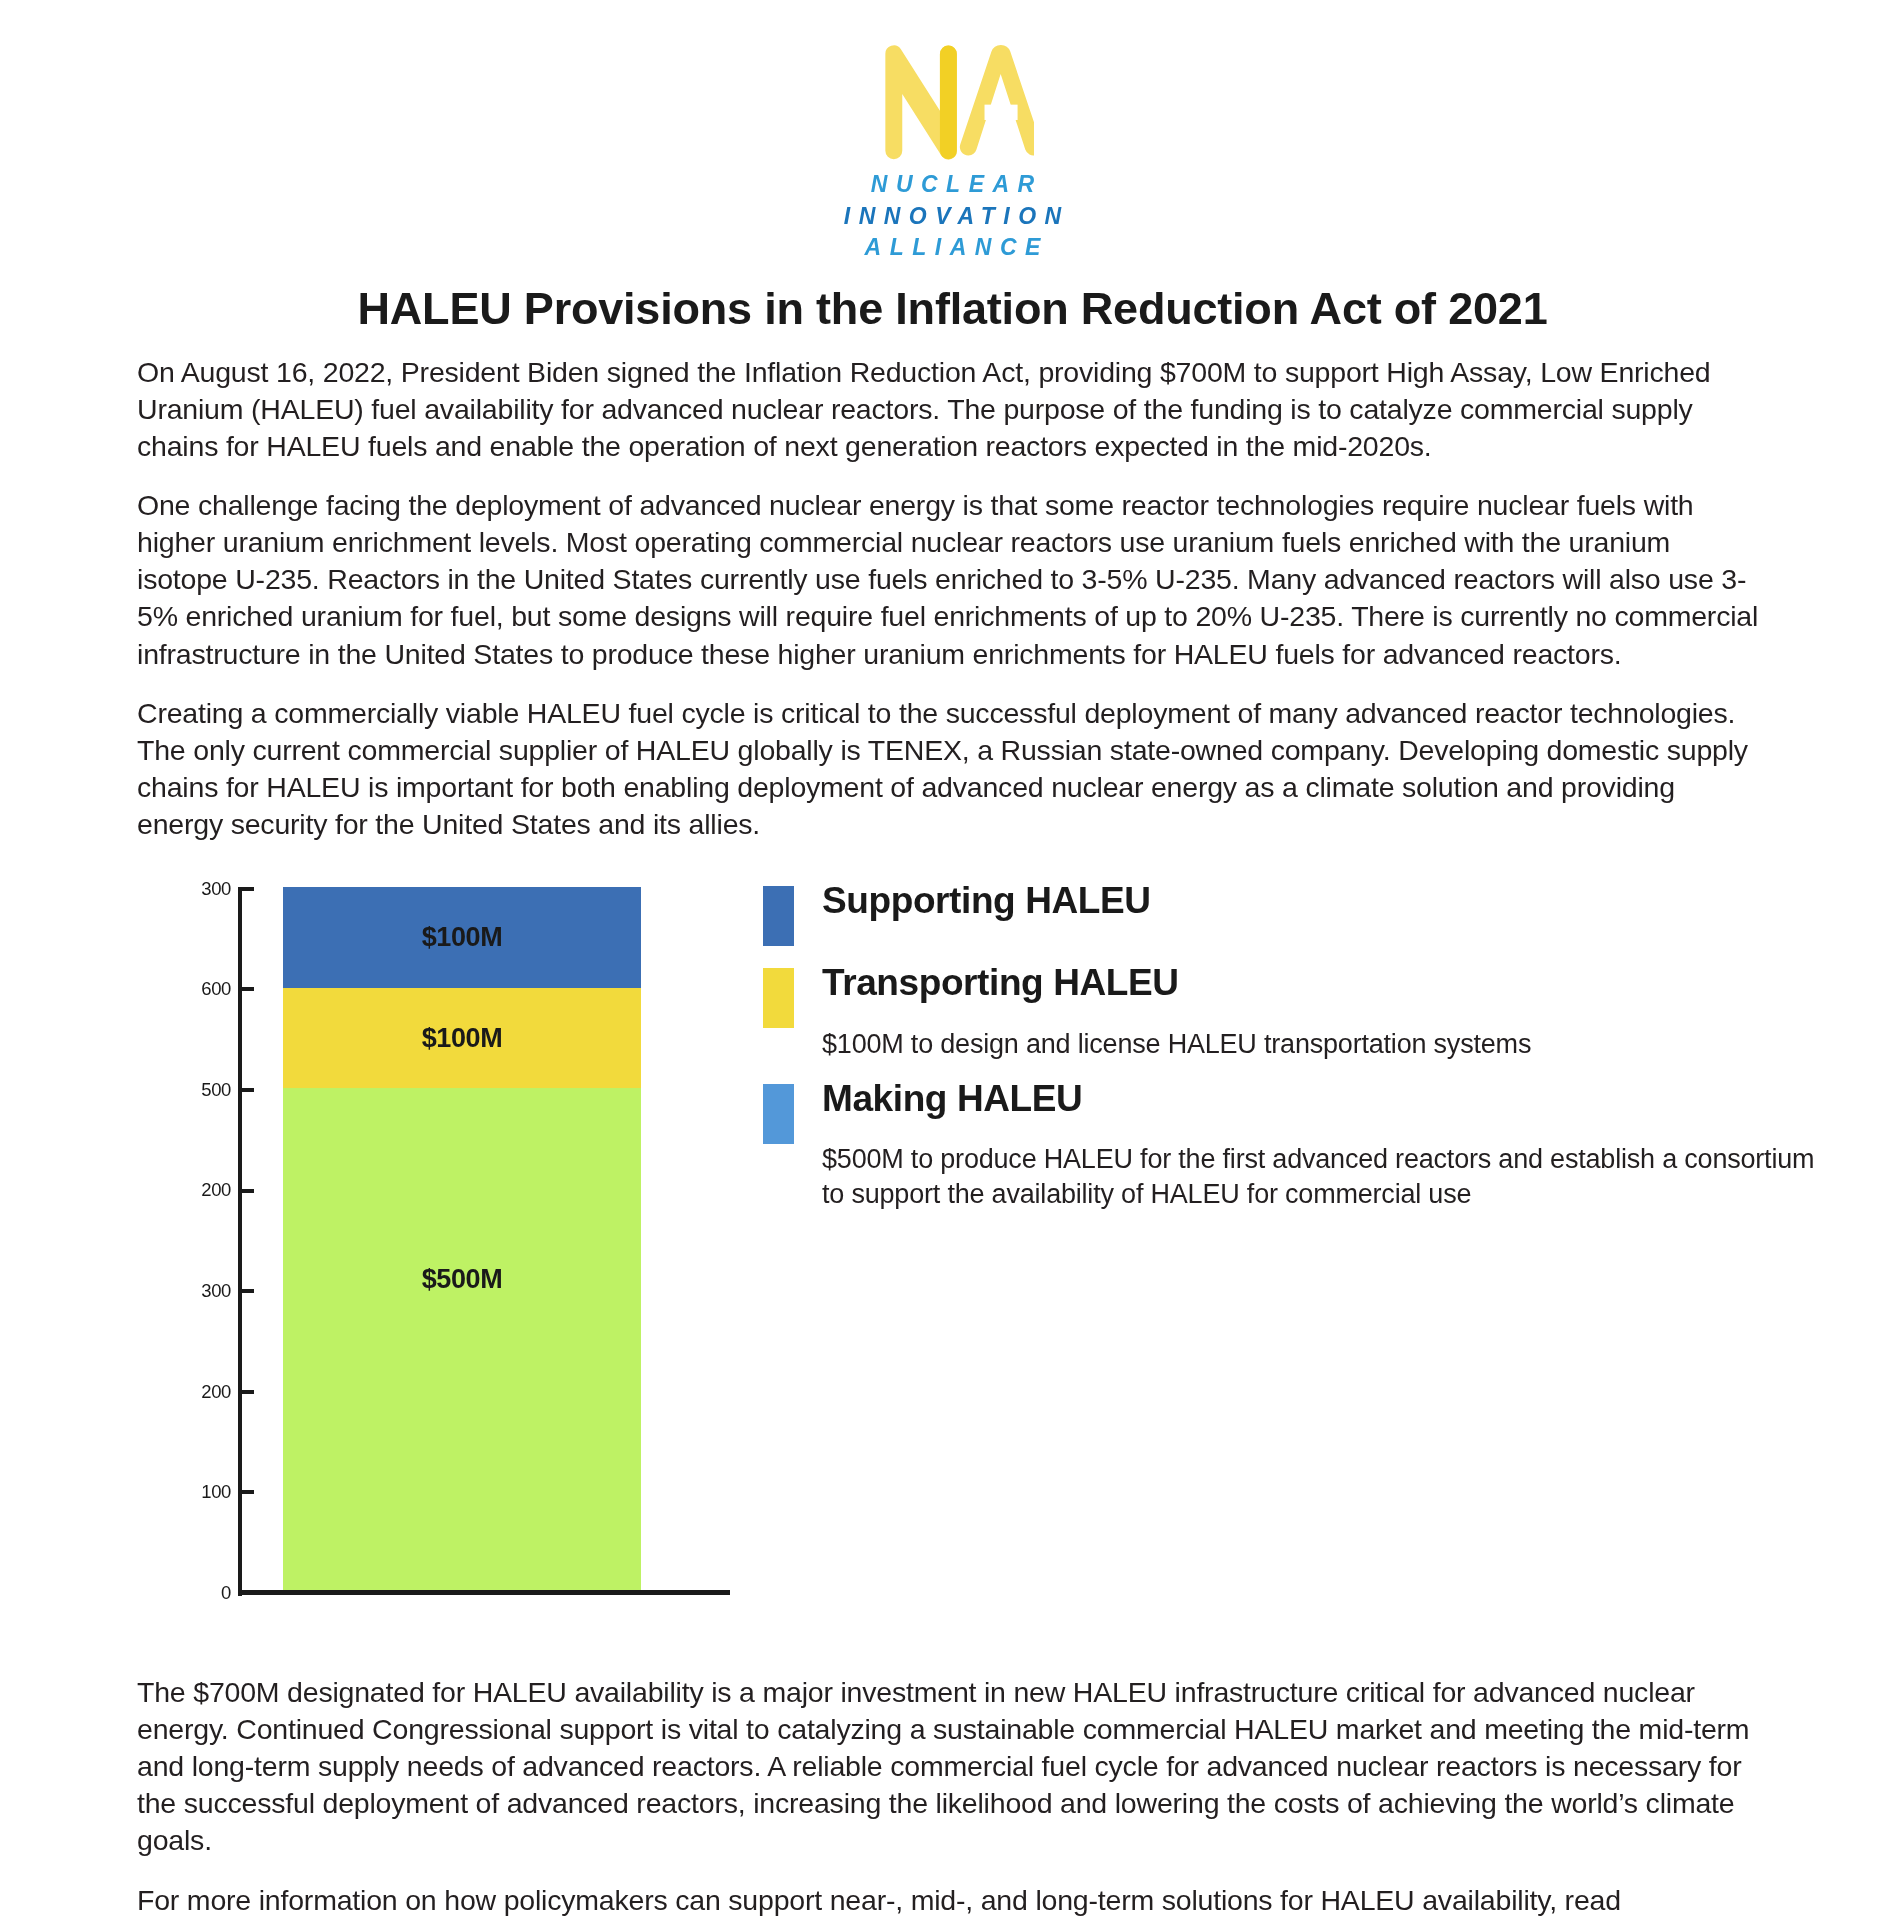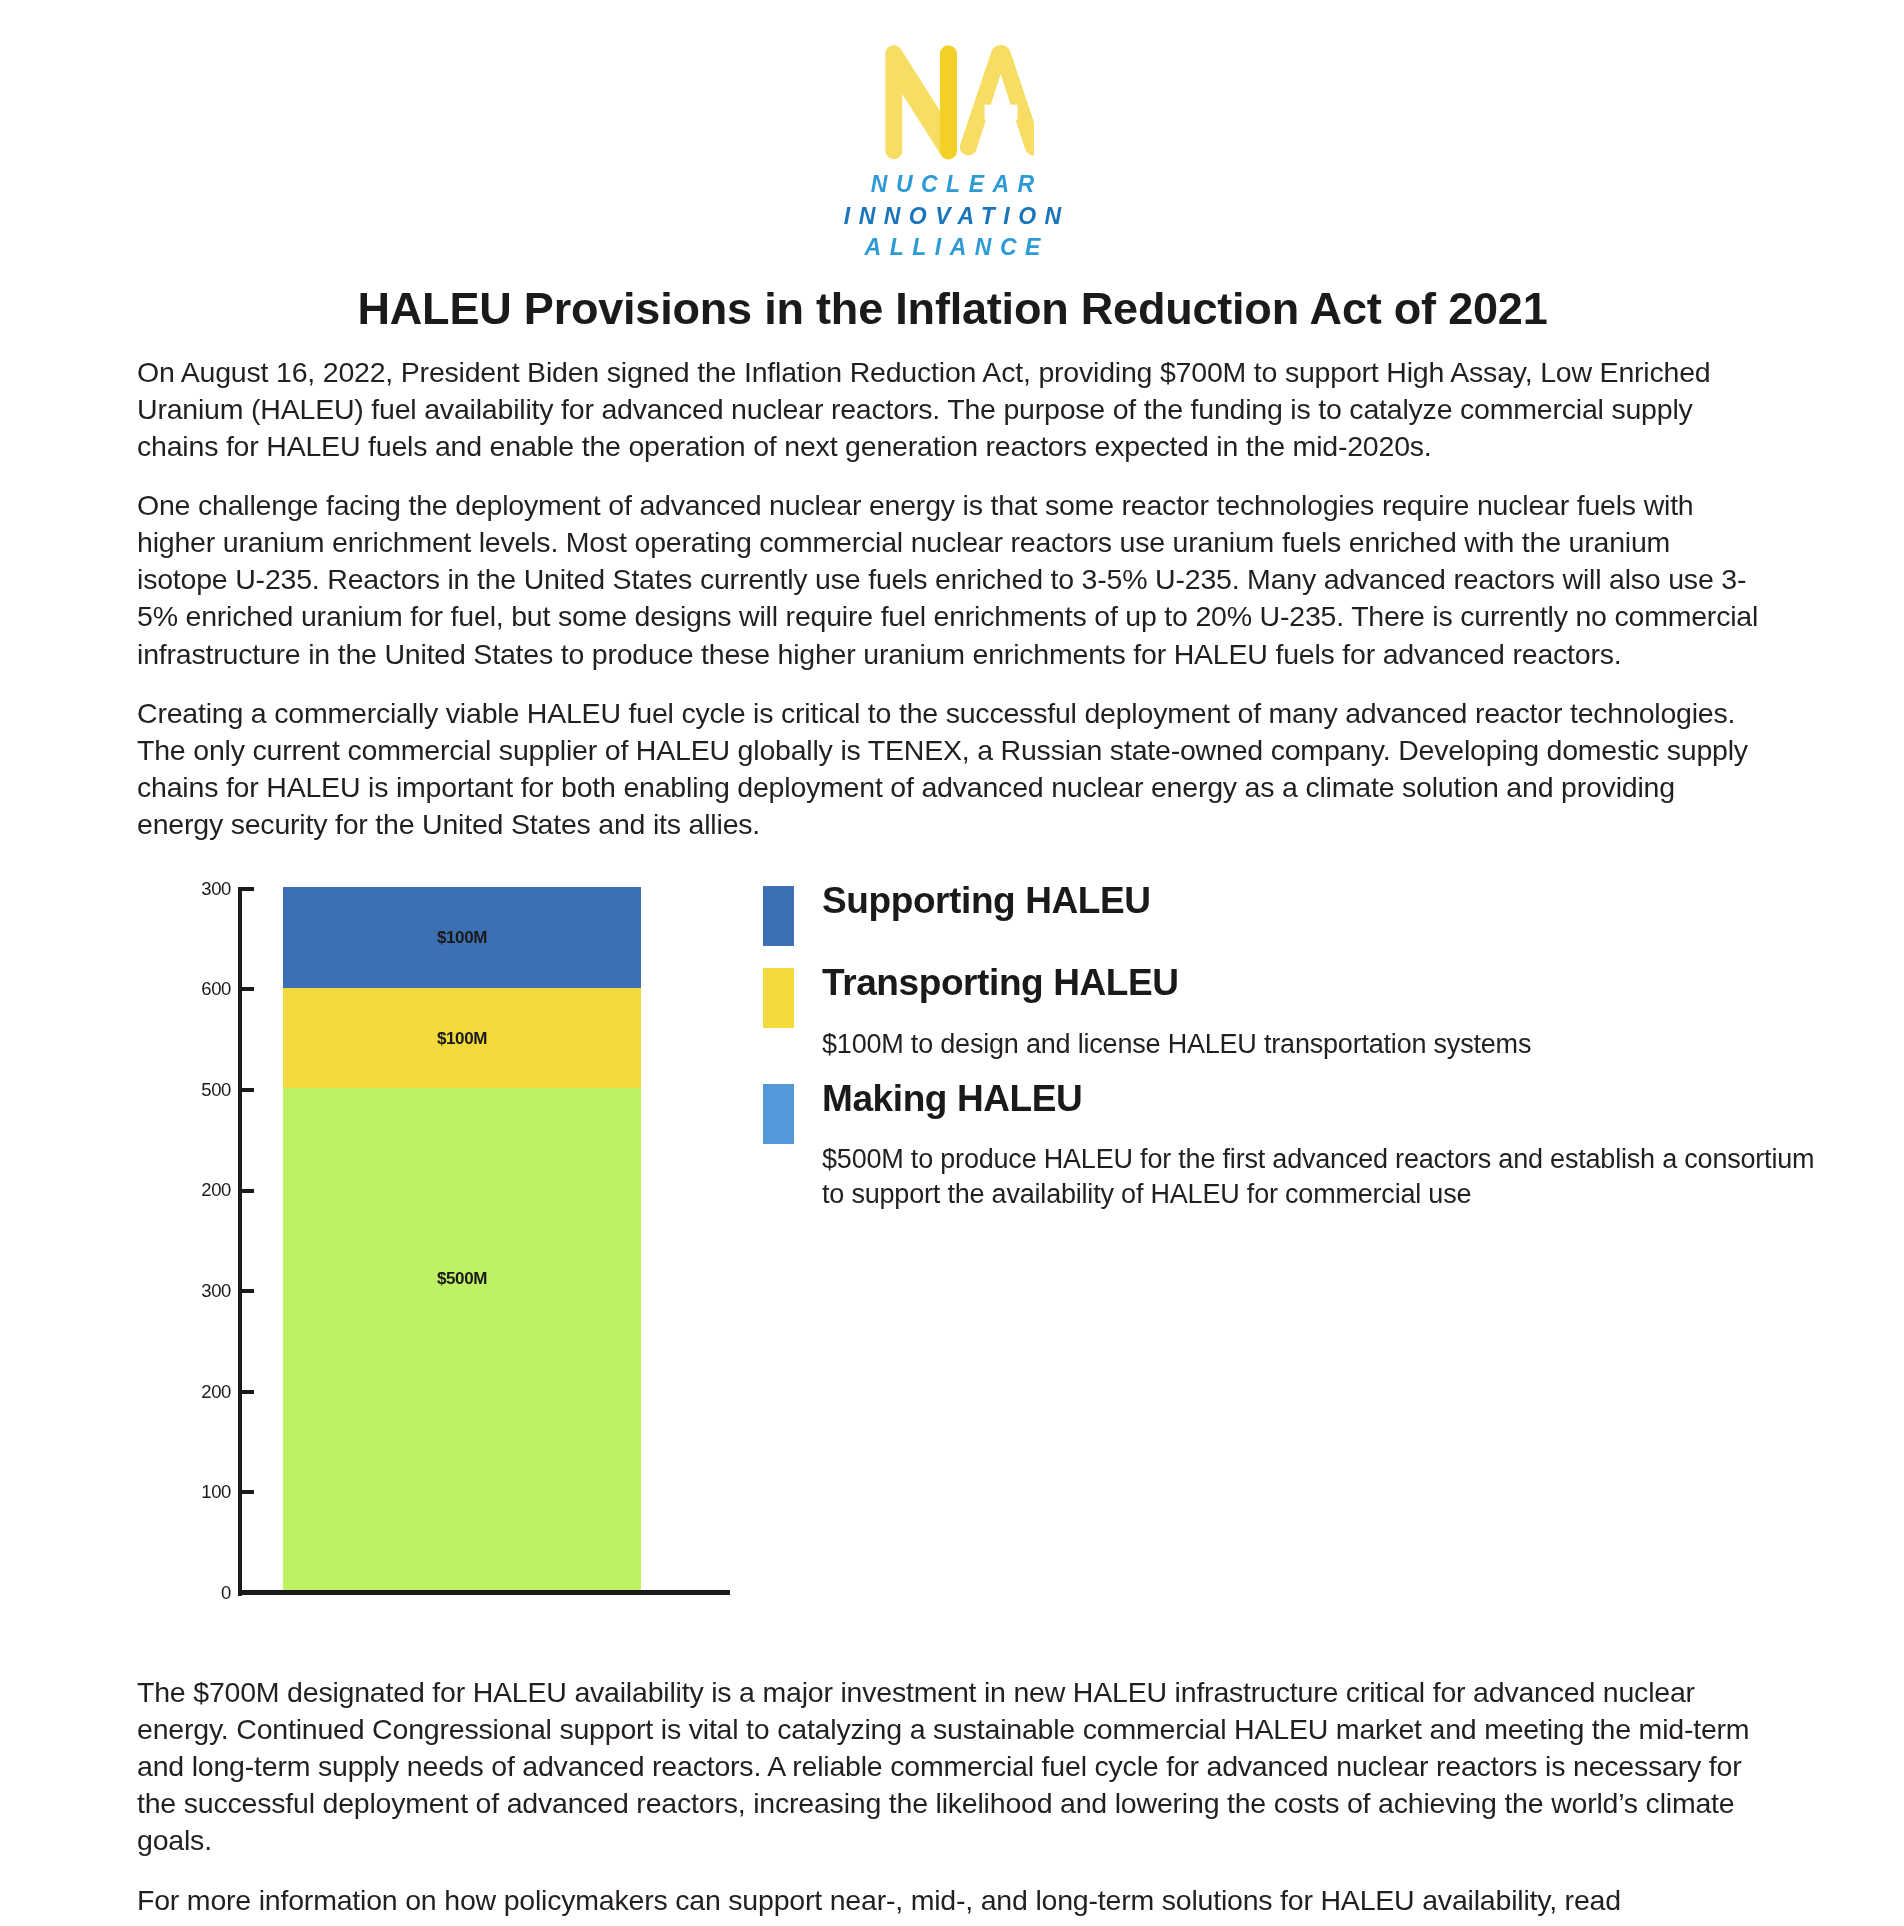--- a/index.html
+++ b/index.html
@@ -130,21 +130,21 @@
   }
   .seg {
     position: absolute;
     left: 0;
     width: 100%;
     display: flex;
     align-items: center;
     justify-content: center;
   }
   .seg-label {
-    font-size: 17px;
+    font-size: 27px;
     font-weight: bold;
     color: #1a1a1a;
     letter-spacing: -0.4px;
   }
 
   
   .legend {
     flex: 1 1 auto;
     padding-left: 35px;
     padding-top: 2.3px;

